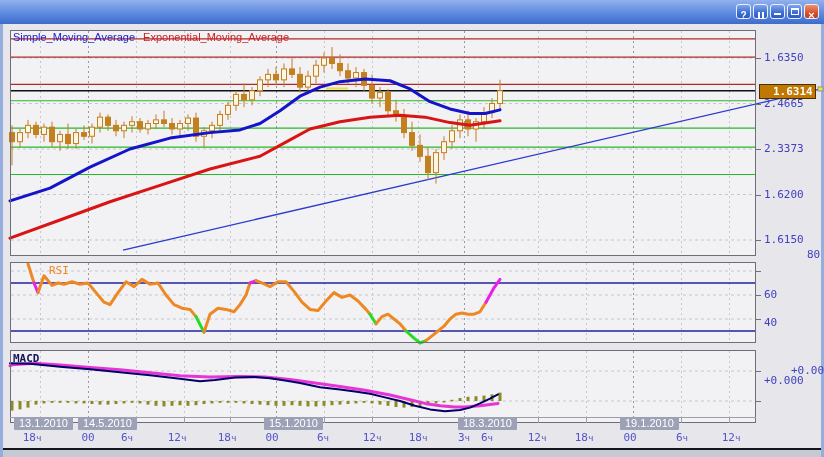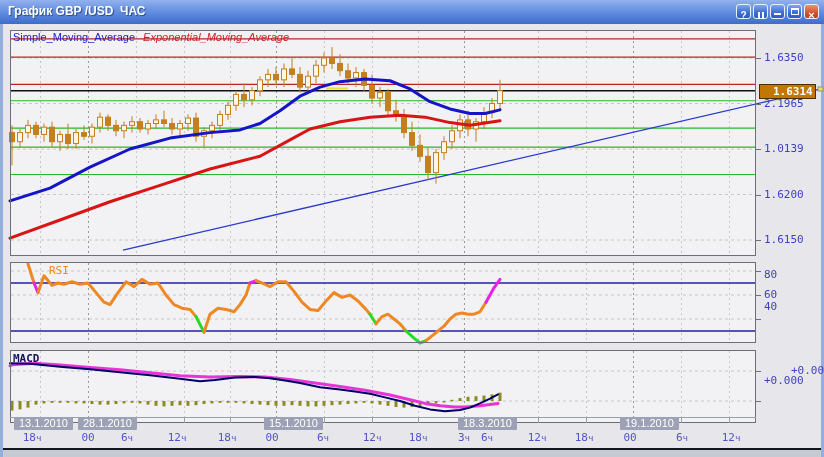--- a/index.html
+++ b/index.html
@@ -39,21 +39,20 @@
   .badge{position:absolute;top:417px;height:13px;line-height:13px;background:#9DA1B5;color:#fff;
     font:11px "Liberation Sans",sans-serif;padding:0 5px;border-radius:1px;white-space:nowrap}
   .tlab{position:absolute;top:431px;width:36px;text-align:center;color:#5252C8;font:11px "DejaVu Sans Mono",monospace}
   .tlab .hch{font-size:9px}
 </style>
 </head>
 <body>
 
 <div class="window">
   <div class="titlebar">
-    <span class="title">График GBP /USD  ЧАС</span>
     <div class="wbtn b-help"><span class="g-help">?</span></div>
     <div class="wbtn b-pause"><span class="pbars"><i></i><i></i></span></div>
     <div class="wbtn b-min">
         <span class="mbar"></span>
       </div>
     <div class="wbtn b-max">
         <span class="mbox"></span>
       </div>
     <div class="wbtn close b-close"><span class="g-close">×</span></div>
   </div>
@@ -339,42 +338,42 @@
       <rect x="464.5" y="46.19999999999999" width="3" height="4.800000000000011" fill="#8B8B22"></rect>
       <rect x="472.5" y="45.60000000000002" width="3" height="5.399999999999977" fill="#8B8B22"></rect>
       <rect x="480.5" y="44.39999999999998" width="3" height="6.600000000000023" fill="#8B8B22"></rect>
       <rect x="488.5" y="42.60000000000002" width="3" height="8.399999999999977" fill="#8B8B22"></rect>
       <polyline points="0,15.600000000000023 5,14.399999999999977 25,13.199999999999989 50,15 80,17.399999999999977 110,19.80000000000001 140,22.80000000000001 170,25.80000000000001 200,27 230,26.399999999999977 255,27 280,29.399999999999977 305,33 330,36.60000000000002 355,40.19999999999999 380,45 400,49.80000000000001 415,53.39999999999998 430,55.80000000000001 445,57 455,57 470,55.80000000000001 488,53.39999999999998" fill="none" stroke="#E833D6" stroke-width="3" stroke-linejoin="round" stroke-linecap="round"></polyline>
       <polyline points="0,13.199999999999989 20,13.800000000000011 50,16.80000000000001 80,19.19999999999999 110,22.19999999999999 140,25.19999999999999 170,28.80000000000001 190,31.19999999999999 205,30 225,27.600000000000023 245,27 260,28.19999999999999 275,30.600000000000023 290,33 310,37.19999999999999 330,39.60000000000002 345,41.39999999999998 360,43.80000000000001 375,47.39999999999998 390,51 405,55.80000000000001 420,59.39999999999998 435,61.19999999999999 450,60 460,57.60000000000002 470,53.39999999999998 480,48.60000000000002 488,44.39999999999998" fill="none" stroke="#000066" stroke-width="2" stroke-linejoin="round" stroke-linecap="round"></polyline>
       <rect x="0.5" y="0.5" width="745" height="72" fill="none" stroke="#6E6E78"></rect>
     </svg>
 
   <div class="legend">
-    <span id="lgSma" style="color: rgb(34, 34, 204);">Simple_Moving_Average</span><span id="lgEma" style="color: rgb(204, 34, 34); font-style: italic;">Exponential_Moving_Average</span>
+    <span id="lgSma" style="color: rgb(34, 34, 204);">Simple_Moving_Average</span><span id="lgEma" style="color: rgb(204, 34, 34);">Exponential_Moving_Average</span>
   </div>
   <div class="plabel rsi" id="rsiLab" style="color: rgb(238, 136, 34); padding-left: 36px;">RSI</div>
   <div class="plabel macd" id="macdLab" style="color: rgb(21, 21, 94);">MACD</div>
 
   <div id="overlays">
     <div class="rail"></div>
   <div class="axlab" style="top: 51px; color: rgb(64, 64, 192);">1.6350</div>
       <div class="axtick" style="top: 58px;"></div>
-      <div class="axlab" style="top: 96.5px; color: rgb(64, 64, 192);">2.1965</div>
+      <div class="axlab" style="top: 96.5px; color: rgb(64, 64, 192);">2.4665</div>
       <div class="axtick" style="top: 103.5px;"></div>
-      <div class="axlab" style="top: 142px; color: rgb(64, 64, 192);">1.0139</div>
+      <div class="axlab" style="top: 142px; color: rgb(64, 64, 192);">2.3373</div>
       <div class="axtick" style="top: 149px;"></div>
       <div class="axlab" style="top: 187.5px; color: rgb(64, 64, 192);">1.6200</div>
       <div class="axtick" style="top: 194.5px;"></div>
       <div class="axlab" style="top: 233px; color: rgb(64, 64, 192);">1.6150</div>
       <div class="axtick" style="top: 240px;"></div>
-      <div class="axlab" style="top: 268px; color: rgb(64, 64, 192);">80</div>
+      <div class="axlab" style="top: 248px; color: rgb(64, 64, 192); margin-left: 43px;">80</div>
       <div class="axtick" style="top: 271px;"></div>
       <div class="axlab" style="top: 288px; color: rgb(64, 64, 192);">60</div>
       <div class="axtick" style="top: 295px;"></div>
-      <div class="axlab" style="top: 300px; color: rgb(64, 64, 192);">40</div>
+      <div class="axlab" style="top: 316px; color: rgb(64, 64, 192);">40</div>
       <div class="axtick" style="top: 319px;"></div>
       <div class="axlab" style="top: 364px; color: rgb(64, 64, 192); margin-left: 27px;">+0.005</div>
       <div class="axtick" style="top: 371px;"></div>
       <div class="axlab" style="top: 374px; color: rgb(64, 64, 192);">+0.000</div>
       <div class="axtick" style="top: 401px;"></div>
       <div class="btick" style="left: 40px;"></div>
       <div class="btick" style="left: 88px;"></div>
       <div class="btick" style="left: 136px;"></div>
       <div class="btick" style="left: 184px;"></div>
       <div class="btick" style="left: 230px;"></div>
@@ -382,21 +381,21 @@
       <div class="btick" style="left: 324px;"></div>
       <div class="btick" style="left: 372px;"></div>
       <div class="btick" style="left: 418px;"></div>
       <div class="btick" style="left: 464px;"></div>
       <div class="btick" style="left: 538px;"></div>
       <div class="btick" style="left: 586px;"></div>
       <div class="btick" style="left: 633px;"></div>
       <div class="btick" style="left: 681px;"></div>
       <div class="btick" style="left: 729px;"></div>
       <div class="badge" style="left: 14px; background: rgb(157, 161, 181);">13.1.2010</div>
-      <div class="badge" style="left: 78px; background: rgb(157, 161, 181);">28.1.2010</div>
+      <div class="badge" style="left: 78px; background: rgb(157, 161, 181);">14.5.2010</div>
       <div class="badge" style="left: 264px; background: rgb(157, 161, 181);">15.1.2010</div>
       <div class="badge" style="left: 458px; background: rgb(157, 161, 181);">18.3.2010</div>
       <div class="badge" style="left: 620px; background: rgb(157, 161, 181);">19.1.2010</div>
       <div class="tlab" style="left: 14px;">18<span class="hch">ч</span></div>
       <div class="tlab" style="left: 70px;">00</div>
       <div class="tlab" style="left: 109px;">6<span class="hch">ч</span></div>
       <div class="tlab" style="left: 159px;">12<span class="hch">ч</span></div>
       <div class="tlab" style="left: 209px;">18<span class="hch">ч</span></div>
       <div class="tlab" style="left: 254px;">00</div>
       <div class="tlab" style="left: 305px;">6<span class="hch">ч</span></div>

